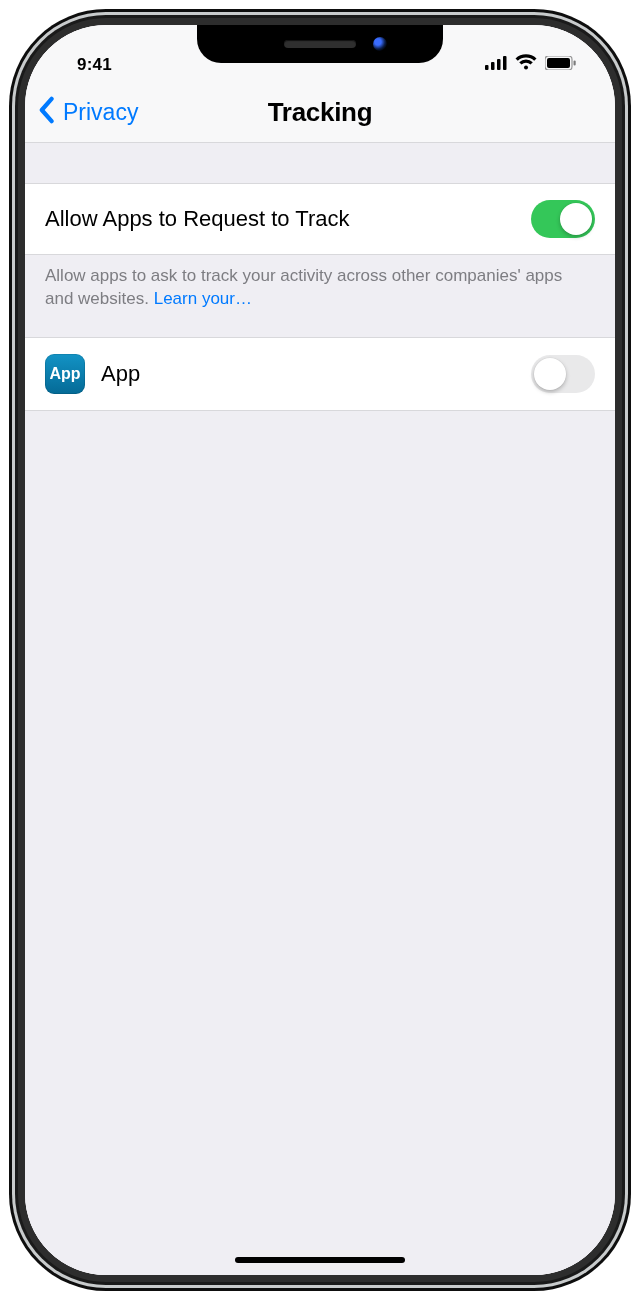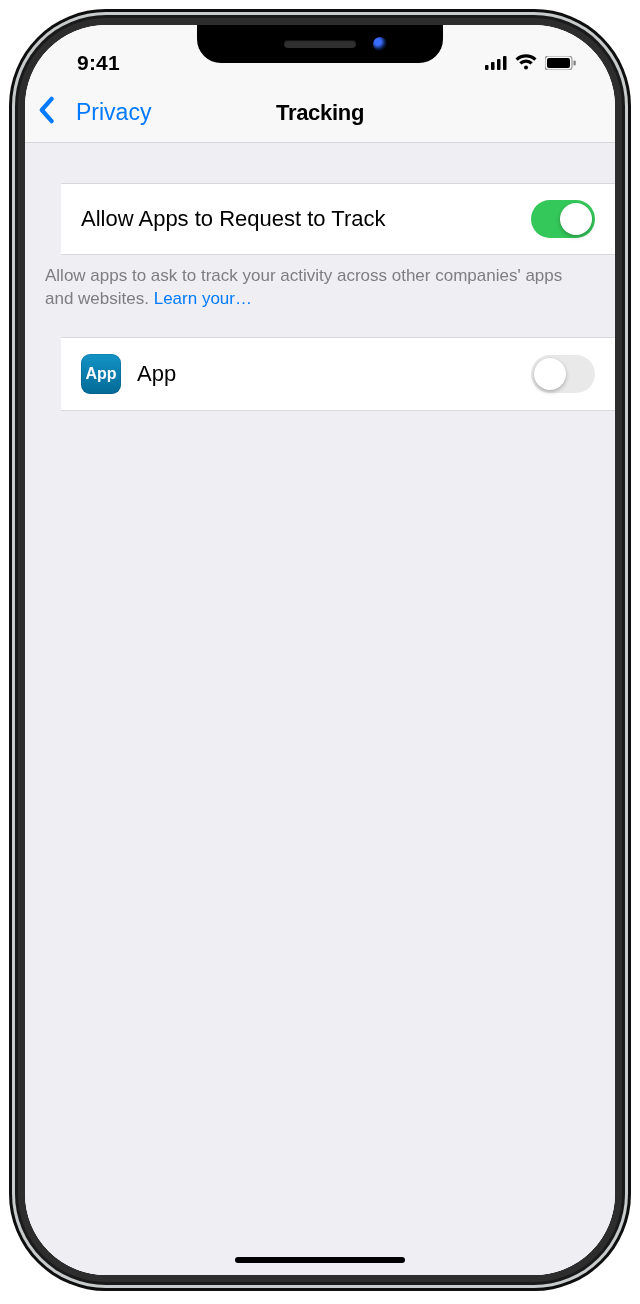--- a/index.html
+++ b/index.html
@@ -67,49 +67,49 @@
 
     
     .statusbar {
       height: 58px;
       background: #f8f8f9;
       display: flex;
       align-items: flex-end;
       justify-content: space-between;
       padding: 0 30px 8px;
       font-weight: 600;
-      font-size: 21px;
+      font-size: 17px;
       letter-spacing: 0.2px;
       color: #000;
     }
     .sb-left { padding-left: 22px; }
     .sb-right { display: flex; align-items: center; gap: 8px; padding-right: 8px; }
 
     
     .navbar {
       position: relative;
       height: 60px;
       background: #f8f8f9;
       border-bottom: 1px solid #d8d8db;
       display: flex;
       align-items: center;
     }
     .back {
       position: absolute;
       left: 12px;
       display: flex;
       align-items: center;
-      gap: 21px;
+      gap: 8px;
       color: #007aff;
       font-size: 23px;
     }
     .back svg { width: 18px; height: 28px; }
     .title {
       margin: 0 auto;
-      font-size: 22px;
+      font-size: 26px;
       font-weight: 600;
       letter-spacing: -0.3px;
     }
 
     .content {
       flex: 1;
       background: #efeef3;
       overflow: hidden;  
     }
 
@@ -118,21 +118,20 @@
     .cell {
       background: #ffffff;
       min-height: 60px;
       display: flex;
       align-items: center;
       padding: 16px 20px;
       font-size: 22px;
       color: #000;
       border-top: 0.5px solid #d8d8db;
       border-bottom: 0.5px solid #d8d8db;
-      margin-left: 36px;
     }
     .cell .label { flex: 1; }
 
     .footer-text {
       padding: 10px 20px 26px;
       font-size: 17px;
       line-height: 1.35;
       color: #7d7d82;
     }
     .footer-text a {

